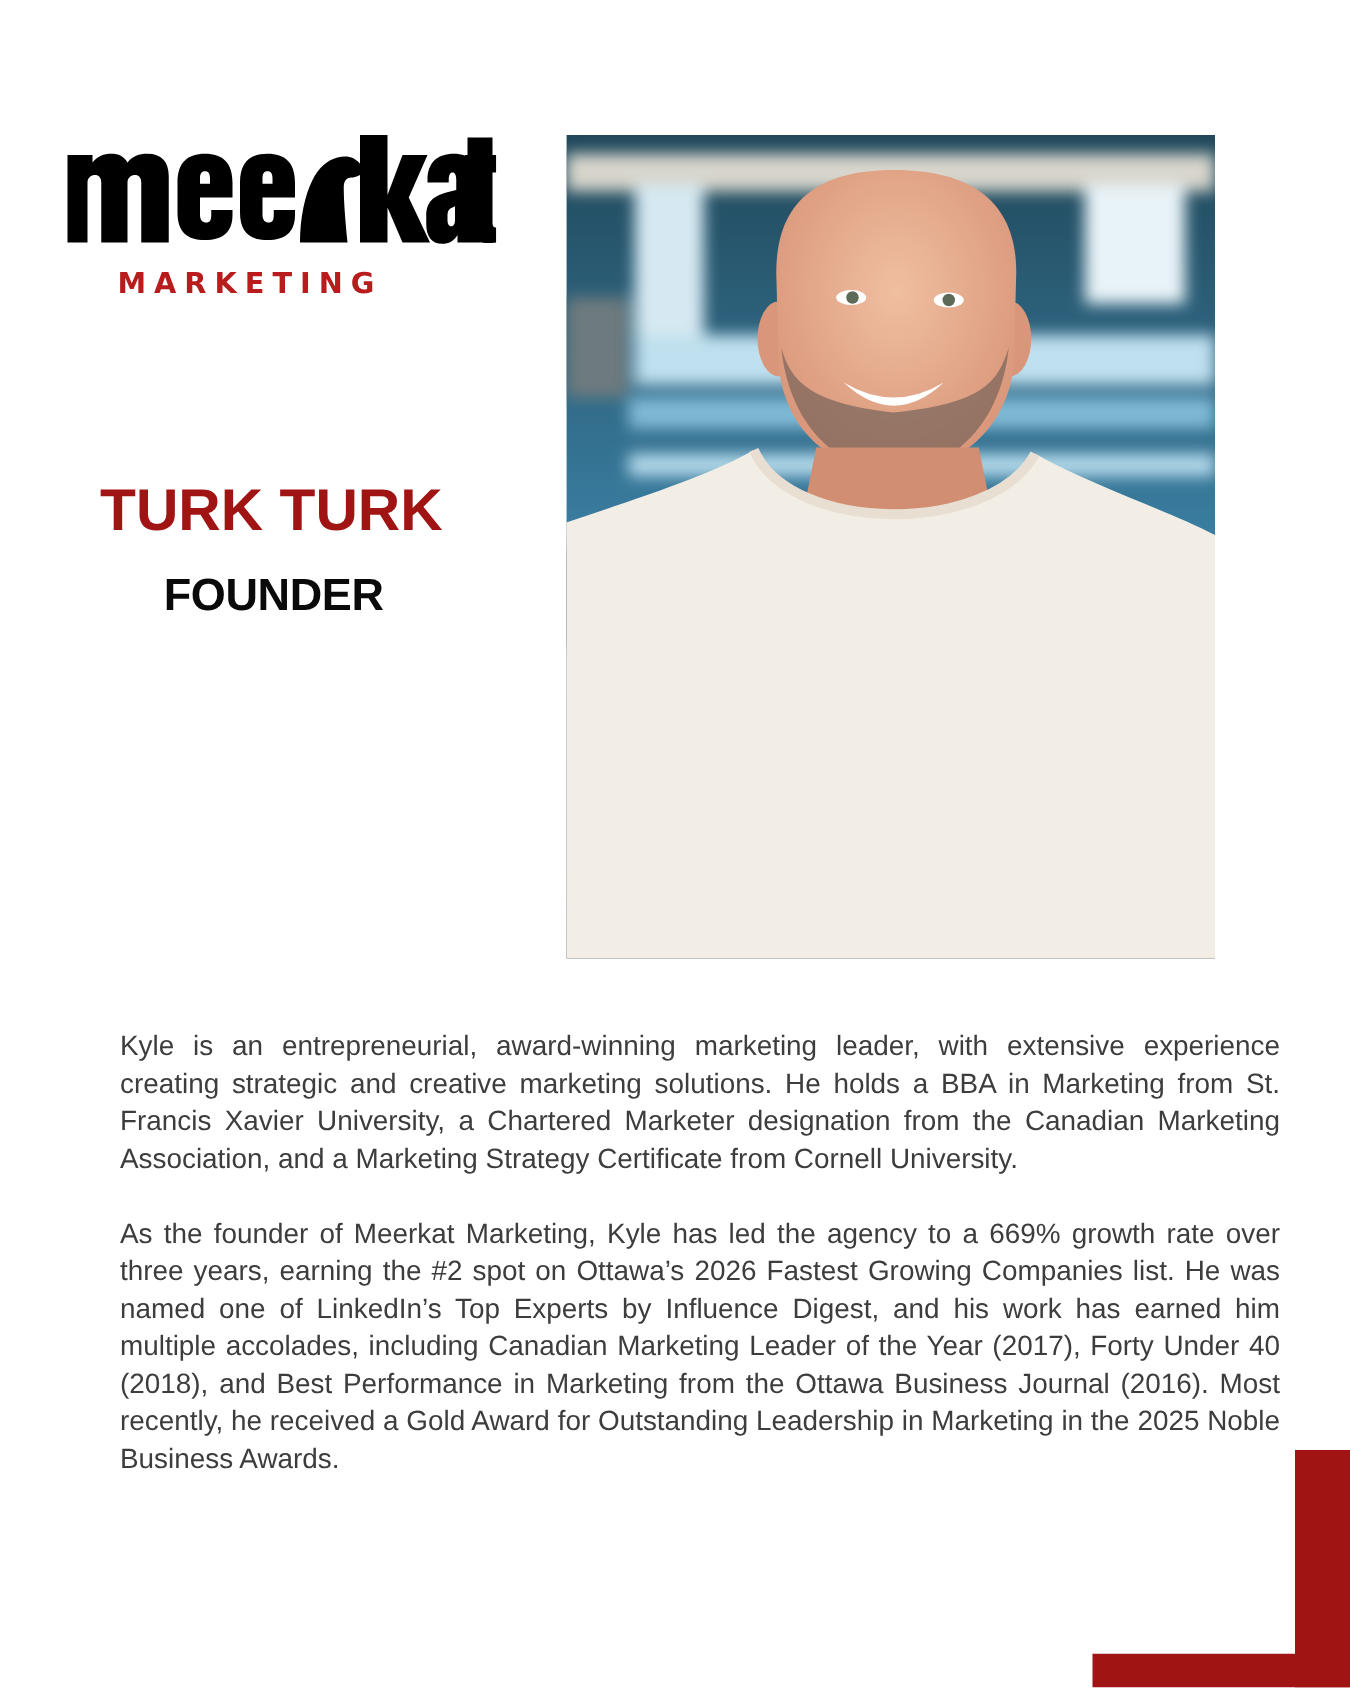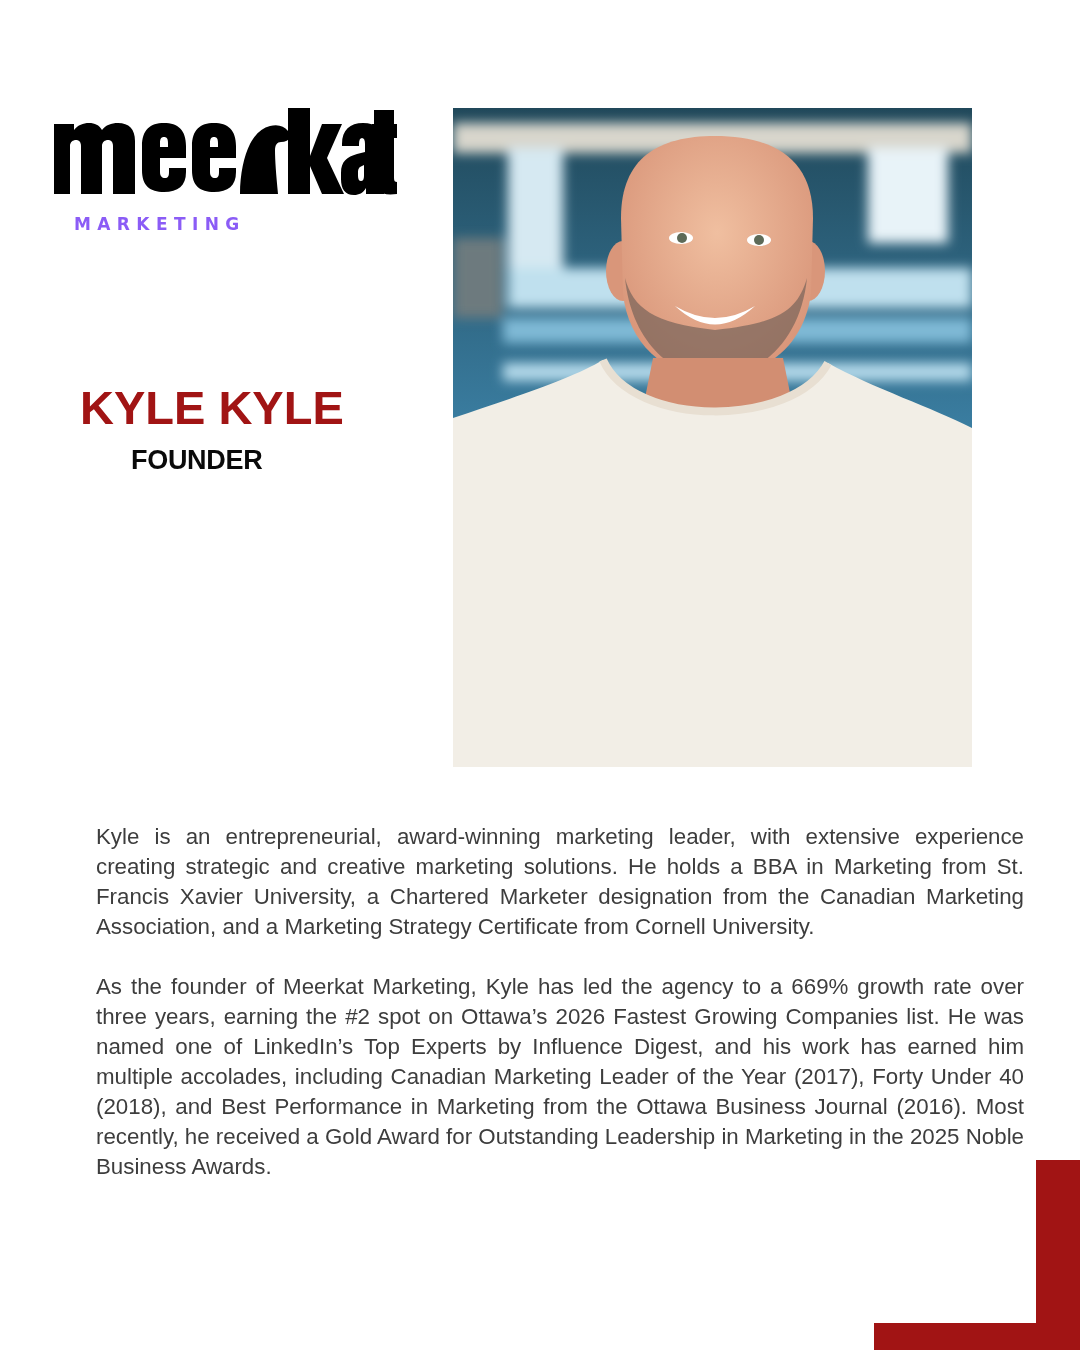--- a/index.html
+++ b/index.html
@@ -6,32 +6,32 @@
     body {
       width: 1080px; height: 1350px; position: relative; overflow: hidden;
       background: #ffffff;
       font-family: "Liberation Sans", sans-serif;
     }
     .logo { position: absolute; left: 52px; top: 106px; width: 345px; height: 130px; }
     .logo-word {
       position: absolute; left: 0; top: 0; width: 345px; height: 92px;
     }
     .logo-sub {
-      position: absolute; left: 74px; top: 214px; width: 260px;
+      position: absolute; left: 94px; top: 214px; width: 260px;
       font-family: "DejaVu Sans", sans-serif; font-weight: bold;
-      font-size: 17px; letter-spacing: 6.4px; color: #8b5cf6;
+      font-size: 23px; letter-spacing: 6.4px; color: #b91c1c;
     }
     .name {
       position: absolute; left: 80px; top: 383px;
       font-size: 47px; font-weight: bold; color: #a11414; letter-spacing: 0px;
       line-height: 50px; white-space: nowrap;
     }
     .role {
-      position: absolute; left: 131px; top: 444px;
-      font-size: 27px; font-weight: bold; color: #0a0a0a; line-height: 32px;
+      position: absolute; left: 131px; top: 460px;
+      font-size: 36px; font-weight: bold; color: #0a0a0a; line-height: 32px;
       letter-spacing: -0.3px;
     }
     .photo {
       position: absolute; left: 453px; top: 108px; width: 519px; height: 659px;
       overflow: hidden;
     }
     .bio {
       position: absolute; left: 96px; top: 822px; width: 928px;
       font-size: 22.3px; line-height: 30px; color: #3d3d3d;
       text-align: justify;
@@ -56,21 +56,21 @@
 
     <path fill="#000" d="M236 2 h22 v48 l12-32 h20 l-15 34 l17 36 h-22 l-12-28 v28 h-22 z"></path>
 
     <path fill="#000" d="M290 38 c0-14 8-21 21-21 s21 7 21 21 v50 h-18 v-6 c-3 5-7 7-12 7 c-9 0-13-6-13-16 v-6 c0-12 6-16 16-19 l8-2 v-8 c0-4-1-6-3-6 s-3 2-3 6 v2 h-17 z M310 60 c-3 1-4 3-4 7 v3 c0 3 1 5 3 5 s3-2 3-5 v-11 z"></path>
 
     <path fill="#000" d="M322 4 h20 v14 h3 v14 h-3 v40 c0 3 1 4 3 4 v12 c-15 2-23-2-23-16 v-40 h-2 v-14 h2 z"></path>
   </svg>
 </div>
 <div class="logo-sub">MARKETING</div>
 
-<div class="name">KYLE KYLE</div>
+<div class="name">TURK TURK</div>
 <div class="role">FOUNDER</div>
 
 <div class="photo">
   <svg width="519" height="659" viewBox="0 0 519 659" xmlns="http://www.w3.org/2000/svg">
     <defs>
       <linearGradient id="bg" x1="0" y1="0" x2="0" y2="1">
         <stop offset="0" stop-color="#20485a"></stop>
         <stop offset="0.5" stop-color="#3b7fa3"></stop>
         <stop offset="1" stop-color="#1b2d38"></stop>
       </linearGradient>

